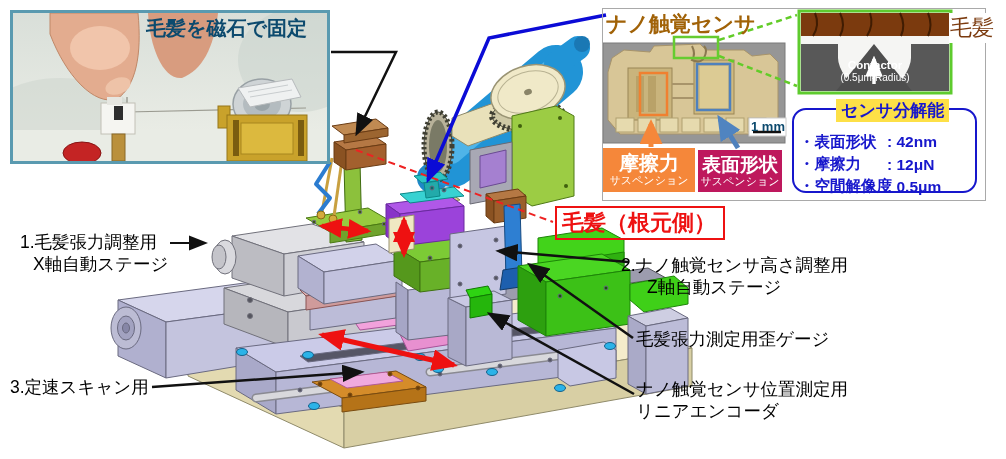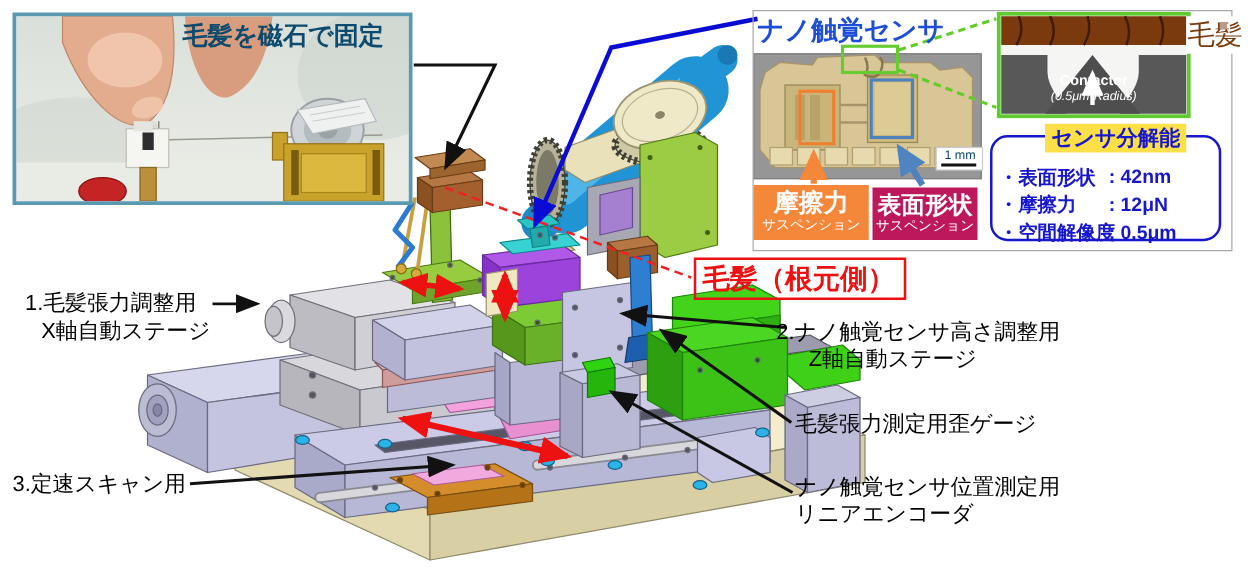--- a/index.html
+++ b/index.html
@@ -5,32 +5,32 @@
   html,body{margin:0;padding:0;background:#fff;}
   .stage{position:relative;width:1006px;height:459px;background:#fff;overflow:hidden;
          font-family:"Liberation Sans","DejaVu Sans",sans-serif;}
   .stage svg{position:absolute;left:0;top:0;}
   #gfx{z-index:1;}
   .frame{position:absolute;z-index:2;background:transparent;}
   .txt{position:absolute;z-index:4;white-space:nowrap;color:#0c4a6e;}
   .photo-frame{left:10px;top:10px;width:314px;height:148px;border:3px solid #5a9ab0;}
   .panel-frame{left:602px;top:8px;width:382px;height:191px;border:1.5px solid #a9a9a9;}
   .photo-caption{left:146px;top:15px;font-size:20px;font-weight:bold;}
-  .panel-title{left:606px;top:10px;font-size:21px;font-weight:bold;color:#1d4ed8;}
+  .panel-title{left:606px;top:10px;font-size:21px;font-weight:bold;color:#a16207;}
   .tagbox{position:absolute;z-index:2;display:flex;flex-direction:column;align-items:center;justify-content:center;color:#fff;}
   .friction-box{left:603px;top:148px;width:92px;height:44px;background:#f5873a;}
   .surface-box{left:698px;top:150px;width:84px;height:42px;background:#be185d;}
   .tag-main{font-size:20px;font-weight:bold;line-height:1.05;}
   .surface-box .tag-main{font-size:19px;}
   .tag-sub{font-size:11px;line-height:1.1;}
-  .scale-label{left:750px;top:119px;width:36px;text-align:center;font-size:10px;font-weight:normal;}
+  .scale-label{left:750px;top:119px;width:36px;text-align:center;font-size:13px;font-weight:bold;}
   .hair-label{left:949px;top:13px;font-size:22px;font-weight:normal;color:#7b3a0e;background:#fff;padding:0 1px;}
   .contactor{left:800px;top:59px;width:150px;text-align:center;color:#fff;line-height:1.1;}
   .contactor .c1{font-size:11.5px;font-weight:bold;}
-  .contactor .c2{font-size:10px;font-style:italic;}
+  .contactor .c2{font-size:10px;}
   .root-box{left:555px;top:206px;width:166px;height:30px;border:2px solid #ee1111;}
   .root-text{left:560px;top:208px;width:158px;text-align:center;font-size:22px;font-weight:bold;color:#ee1111;}
   .res-frame{left:792px;top:108px;width:181px;height:81px;border:2.5px solid #1717cc;border-radius:14px;}
   .res-title{left:836px;top:99px;font-size:17px;font-weight:bold;color:#1717cc;background:#fde047;padding:0 5px;}
   .res-rows{left:799px;top:119px;color:#1717cc;font-size:15.5px;font-weight:bold;margin-top:12px;}
   .res-row{display:flex;height:22.4px;align-items:center;}
   .res-name{width:88px;}
   .callout{font-size:17.5px;color:#000;}
 </style>
 </head>

